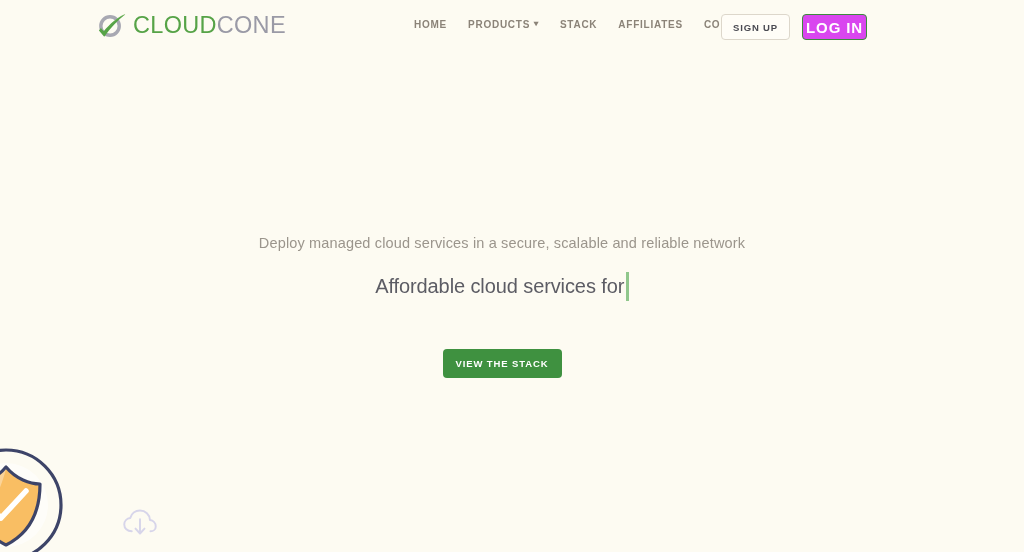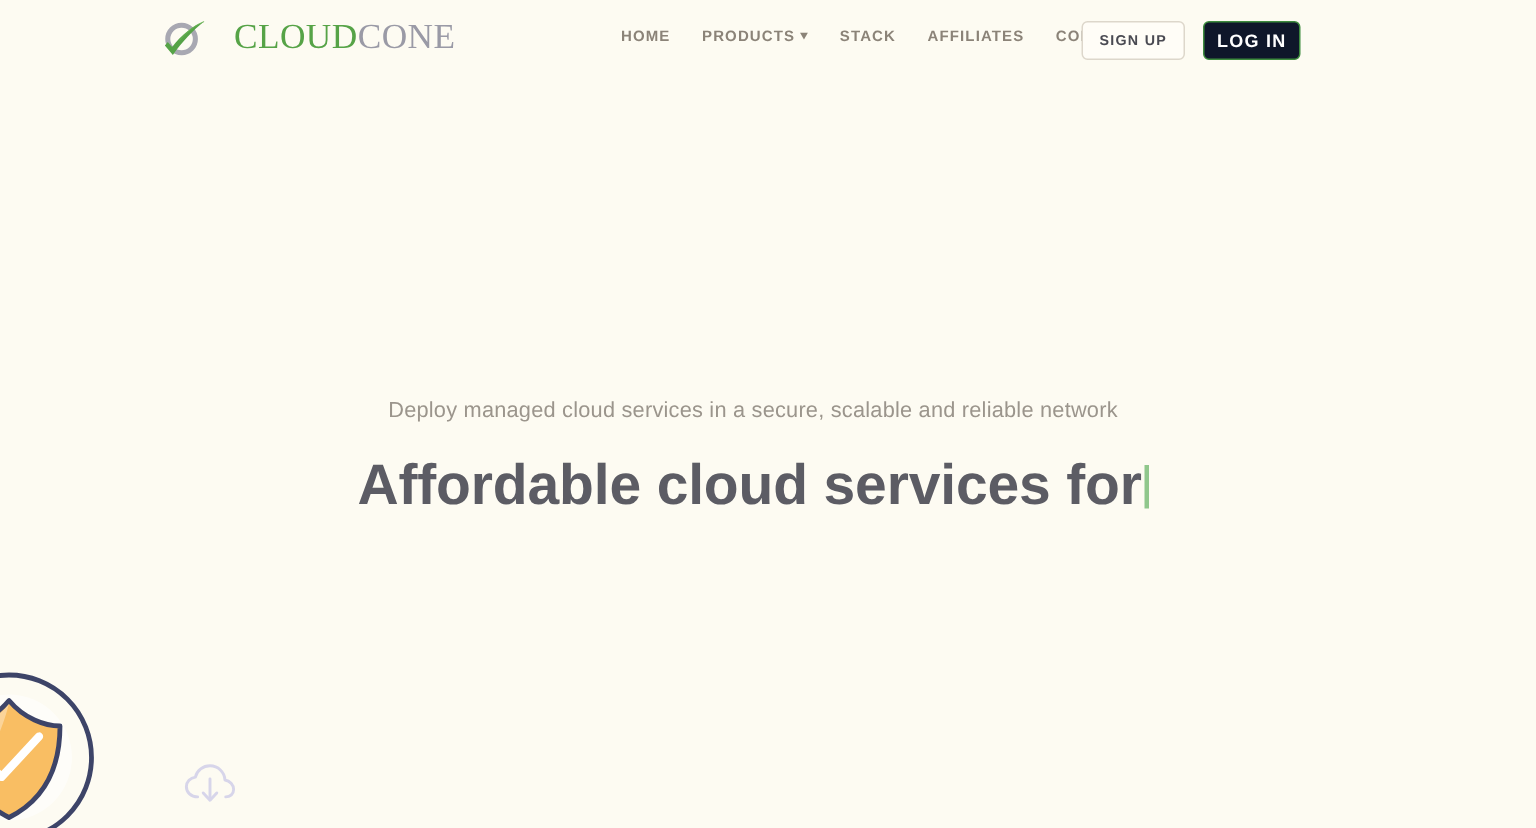--- a/index.html
+++ b/index.html
@@ -23,27 +23,26 @@
     top: 0; left: 0;
     width: 1024px;
     height: 54px;
     display: flex;
     align-items: center;
     z-index: 20;
   }
 
   .brand {
     position: absolute;
-    left: 107px;
+    left: 96px;
     top: 11px;
     display: flex;
     align-items: center;
-    gap: 18px;
+    gap: 6px;
     text-decoration: none;
-    font-family: Liberation Serif, serif;
   }
 
   .brand-mark {
     width: 31px;
     height: 31px;
     display: block;
     flex: 0 0 auto;
   }
 
   .brand-text {
@@ -112,23 +111,23 @@
     justify-content: center;
     cursor: pointer;
     font-family: inherit;
   }
 
   .btn-login {
     width: 65px;
     height: 26px;
     border: 1px solid #3d8b3d;
     border-radius: 4px;
-    background: #0f172a;
+    background: #d946ef;
     color: #ffffff;
-    font-size: 12px;
+    font-size: 15px;
     font-weight: 700;
     letter-spacing: 0.85px;
     display: flex;
     align-items: center;
     justify-content: center;
     cursor: pointer;
     font-family: inherit;
   }
 
   
@@ -150,22 +149,22 @@
     font-size: 14.5px;
     color: #9b958c;
     letter-spacing: 0.15px;
     text-align: center;
     margin-top: 60px;
     white-space: nowrap;
   }
 
   .hero-title {
     margin-top: 21px;
-    font-size: 38px;
-    font-weight: 700;
+    font-size: 20px;
+    font-weight: 400;
     color: #5c5c64;
     letter-spacing: -0.1px;
     text-align: center;
     white-space: nowrap;
     display: flex;
     align-items: center;
     justify-content: center;
   }
 
   .type-cursor {
@@ -260,20 +259,21 @@
 
 <section class="hero">
 
   <p class="hero-sub">Deploy managed cloud services in a secure, scalable and reliable network</p>
 
   <h1 class="hero-title">
       <span>Affordable cloud services for</span>
       <span class="type-cursor"></span>
     </h1>
 
+  <button class="btn-stack">VIEW THE STACK</button>
 
 </section>
 
 <svg class="deco-shield" viewBox="0 0 128 128">
   <circle cx="64" cy="64" r="55" fill="none" stroke="#3d4468" stroke-width="3.2"></circle>
   <circle cx="64" cy="64" r="42" fill="#ffffff" opacity="0.55"></circle>
   <path d="M64 26 C54 38 40 43 30 43 C30 70 40 92 64 104 C88 92 98 70 98 43 C88 43 74 38 64 26 Z" fill="#f9be63" stroke="#3d4468" stroke-width="3.2" stroke-linejoin="round"></path>
   <path d="M64 28 C56 39 44 44 34 44 C34 58 36 70 42 80 C52 62 60 44 64 28 Z" fill="#ffffff" opacity="0.35"></path>
   <path d="M46 64 L59 77 L84 50" fill="none" stroke="#ffffff" stroke-width="5.5" stroke-linecap="round" stroke-linejoin="round"></path>
 </svg>

